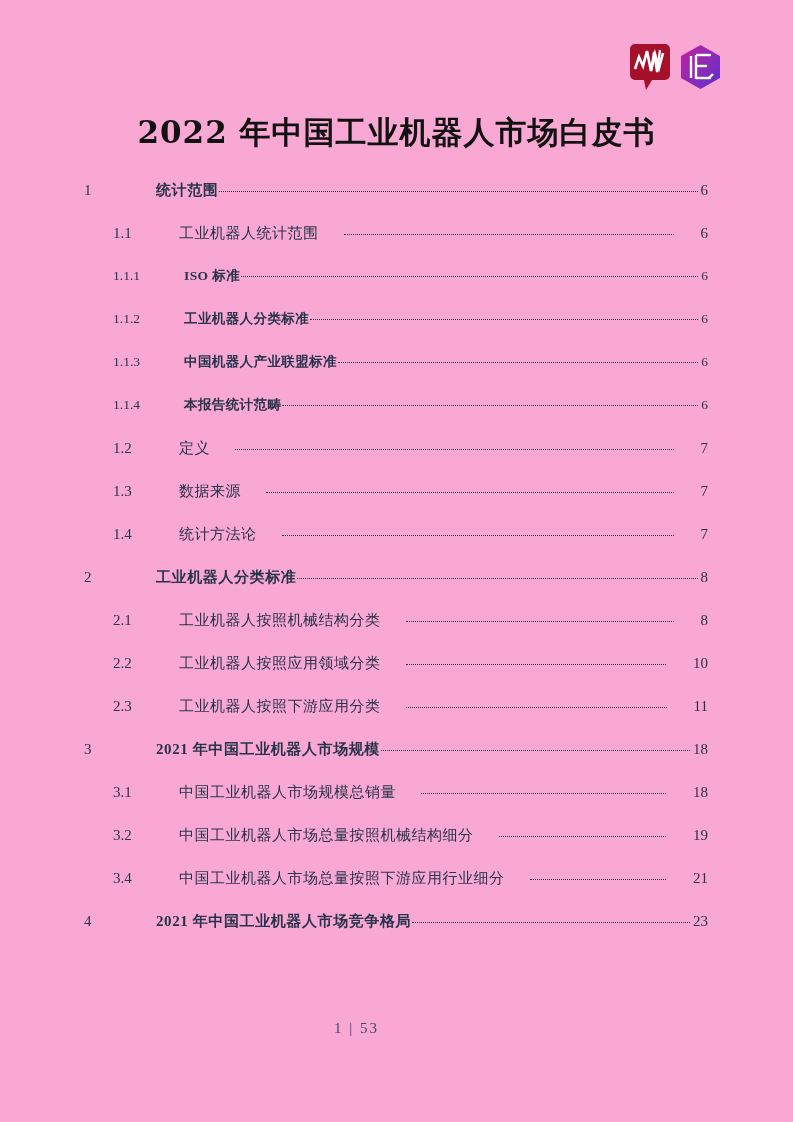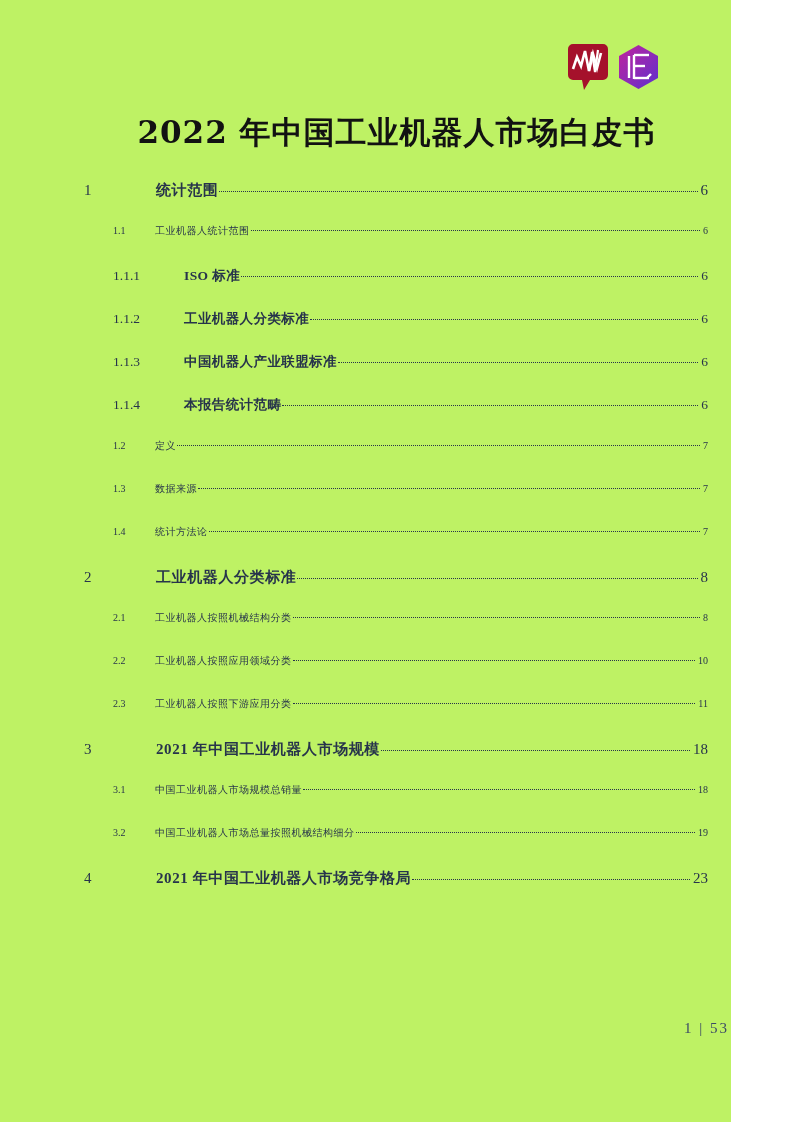--- a/index.html
+++ b/index.html
@@ -2,23 +2,23 @@
 <html><head>
 <meta charset="utf-8">
 <style>
   html, body {
     margin: 0;
     padding: 0;
     background: #ffffff;
   }
   .page {
     position: relative;
-    width: 731px;
+    width: 793px;
     height: 1122px;
-    background: #bef264;
+    background: #f9a8d4;
     overflow: hidden;
     font-family: "Liberation Serif", "DejaVu Serif", serif;
   }
 
   
   .logo-bar {
     position: absolute;
     top: 44px;
     right: 70px;
     display: flex;
@@ -81,37 +81,37 @@
     color: #27344b;
     padding-left: 2px;
   }
 
   
   .lvl1 { font-size: 15px; }
   .lvl1 .toc-num   { width: 24px; }
   .lvl1 .toc-label { font-weight: 700; letter-spacing: .6px; margin-left: 48px; }
 
   
-  .lvl2 { font-size: 10px; padding-left: 29px; }
+  .lvl2 { font-size: 15px; padding-left: 29px; gap: 24px; }
   .lvl2 .toc-num   { width: 42px; }
   .lvl2 .toc-label { font-weight: 400; letter-spacing: .5px; }
 
   
   .lvl3 { font-size: 13.5px; padding-left: 29px; }
   .lvl3 .toc-num   { width: 55px; }
   .lvl3 .toc-label { font-weight: 600; letter-spacing: .4px; margin-left: 16px; }
 
   
   .footer {
     position: absolute;
     left: 0;
     top: 1020px;
     width: 793px;
-    text-align: right;
-    padding-right: 64px;
+    text-align: center;
+    padding-right: 80px;
     box-sizing: border-box;
     color: #3c4a66;
     font-size: 15px;
     letter-spacing: 2px;
   }
   .footer .sep { color: #3c4a66; }
 </style>
 </head>
 <body>
 
@@ -240,20 +240,26 @@
         <span class="toc-label">中国工业机器人市场规模总销量</span>
         <span class="toc-dots"></span>
         <span class="toc-page">18</span>
       </div>
       <div class="toc-entry lvl2">
         <span class="toc-num">3.2</span>
         <span class="toc-label">中国工业机器人市场总量按照机械结构细分</span>
         <span class="toc-dots"></span>
         <span class="toc-page">19</span>
       </div>
+      <div class="toc-entry lvl2">
+        <span class="toc-num">3.4</span>
+        <span class="toc-label">中国工业机器人市场总量按照下游应用行业细分</span>
+        <span class="toc-dots"></span>
+        <span class="toc-page">21</span>
+      </div>
       <div class="toc-entry lvl1">
         <span class="toc-num">4</span>
         <span class="toc-label">2021 年中国工业机器人市场竞争格局</span>
         <span class="toc-dots"></span>
         <span class="toc-page">23</span>
       </div>
     </div>
 
   <div class="footer">
     <span>1</span>

